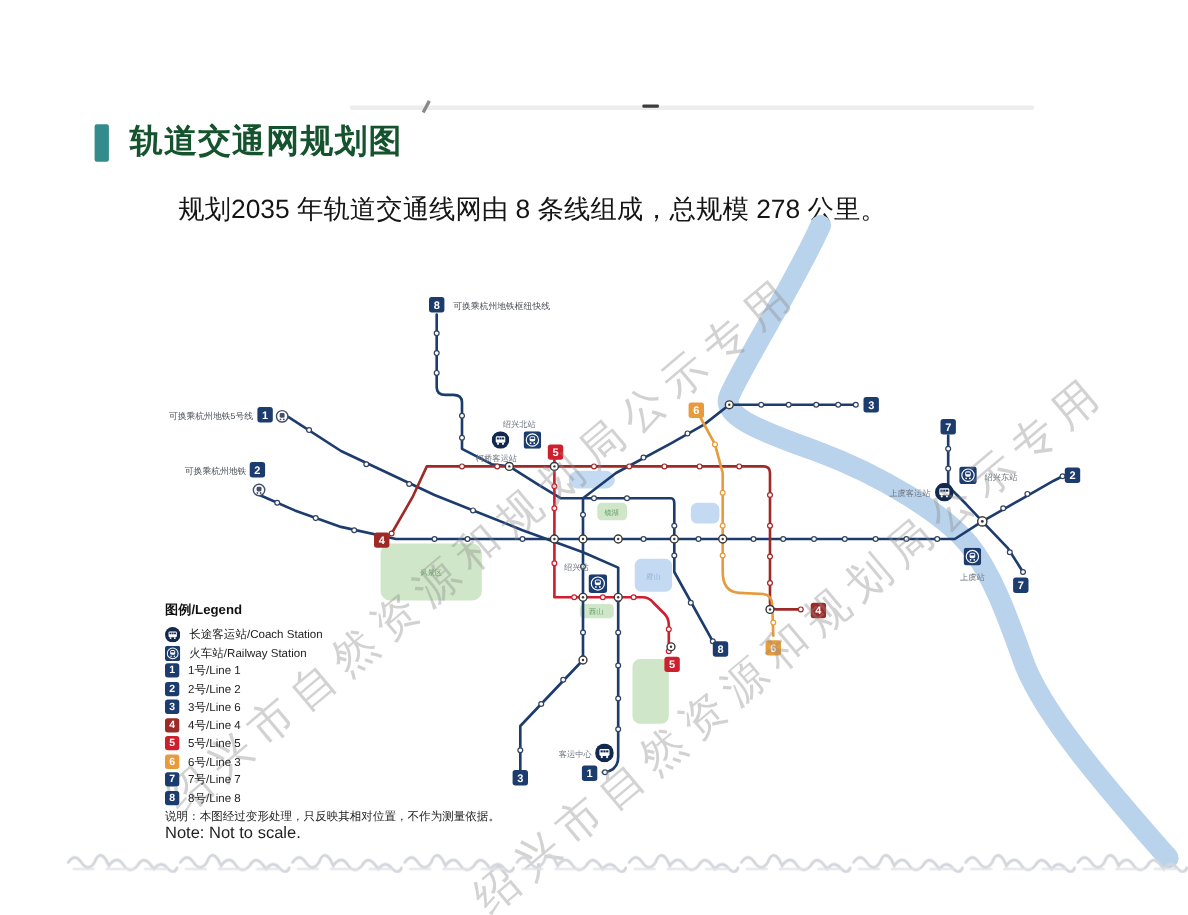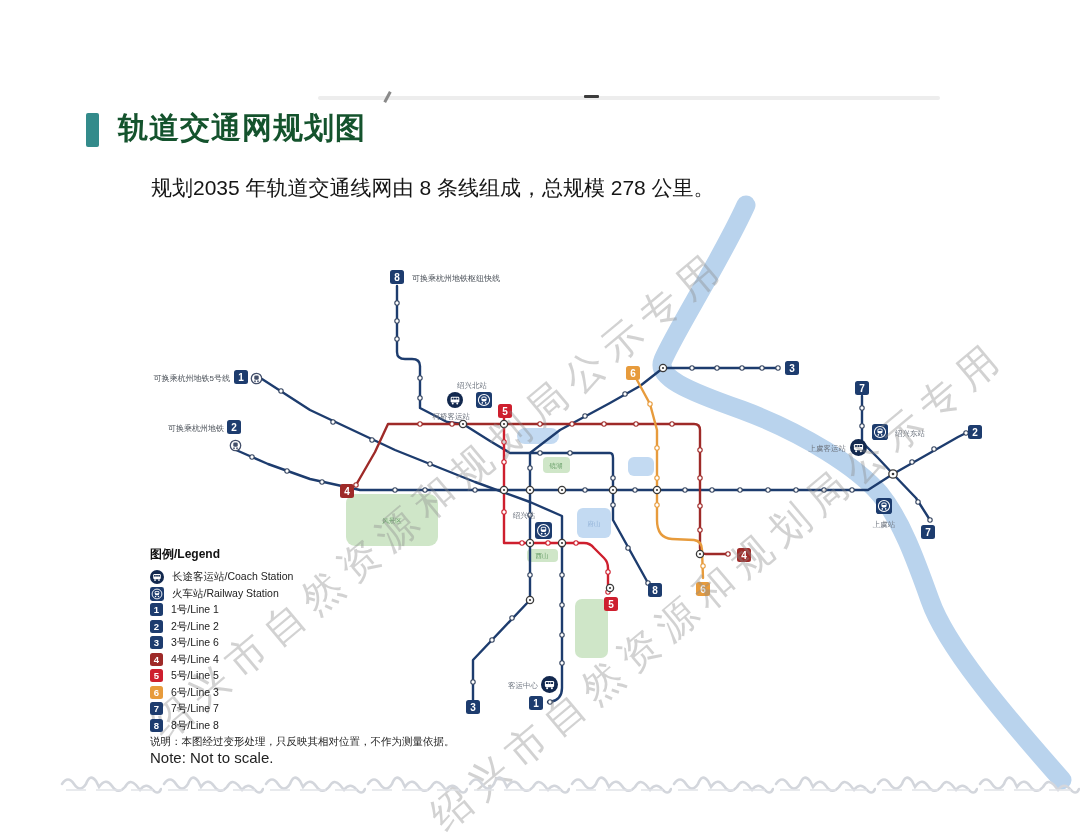--- a/index.html
+++ b/index.html
@@ -2,21 +2,21 @@
 <html><head>
 <meta charset="utf-8">
 <style>
   html,body{margin:0;padding:0;background:#fff;}
   body{width:1080px;height:832px;position:relative;overflow:hidden;
        font-family:"Liberation Sans","DejaVu Sans",sans-serif;color:#1a1a1a;}
   .abs{position:absolute;}
   
   #accent-bar{left:86px;top:113px;width:13px;height:34px;background:#338b8b;border-radius:2px;}
   #page-title{left:118px;top:108px;font-size:30px;font-weight:800;letter-spacing:1px;color:#14532d;}
-  #subtitle{left:151px;top:174px;font-size:21px;color:#151515;}
+  #subtitle{left:162px;top:174px;font-size:24px;color:#151515;}
   
   #top-line{left:318px;top:96px;width:622px;height:4px;background:#ededed;border-radius:2px;}
   #top-slash{left:386px;top:91px;width:3px;height:12px;background:#8a8a8a;transform:rotate(28deg);}
   #top-dash{left:584px;top:95px;width:15px;height:3px;background:#3c3c3c;border-radius:1px;}
   
   #legend{left:150px;top:546px;width:300px;}
   #legend .lg-title{font-size:12px;font-weight:800;color:#111;margin-bottom:7px;}
   #legend .row{display:flex;gap:8px;height:16.5px;font-size:10.5px;color:#222;}
   .badge{display:inline-flex;align-items:center;justify-content:center;width:13px;height:13px;
          border-radius:2.5px;color:#fff;font-size:9.5px;font-weight:800;flex:0 0 13px;}

